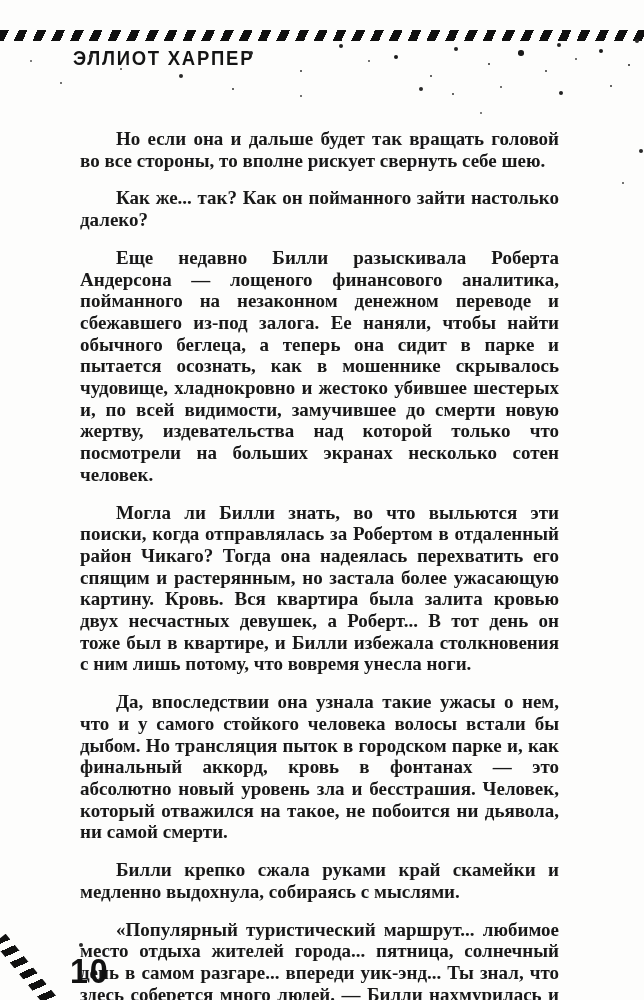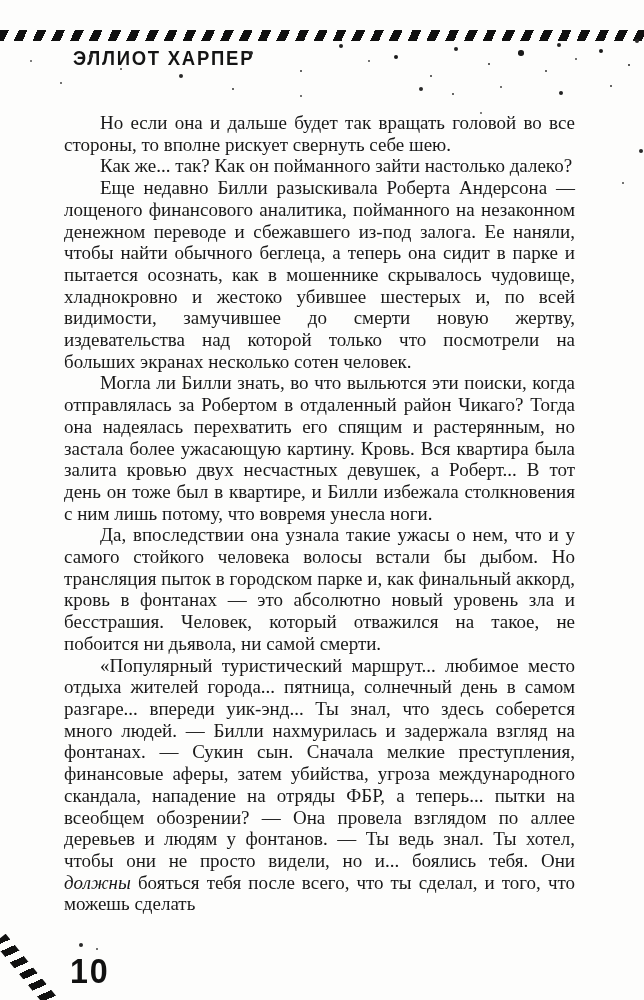--- a/index.html
+++ b/index.html
@@ -57,21 +57,21 @@
   
   .body-text {
     position: absolute;
     left: 64px; top: 112px;
     width: 511px;
     text-align: justify;
     font-size: 19px;
     line-height: 21.7px;
     color: #191919;
   }
-  .body-text p { margin: 0; text-indent: 36px; }
+  .body-text p { margin: 16px; text-indent: 36px; font-weight: bold; }
   .body-text .it { font-style: italic; }
   
   .corner-tape {
     position: absolute;
     left: -15px; top: 962px;
     width: 80px; height: 15px;
     transform: rotate(51deg);
     background: repeating-linear-gradient(105deg, #101010 0 7px, transparent 7px 14px);
   }
   
@@ -97,20 +97,21 @@
   <div class="author">ЭЛЛИОТ ХАРПЕР</div>
 
   <div class="speckles"></div>
 
   <main class="body-text">
       <p><span>Но если она и дальше будет так вращать головой во все стороны, то вполне рискует свернуть себе шею.</span></p>
       <p><span>Как же... так? Как он пойманного зайти настолько далеко?</span></p>
       <p><span>Еще недавно Билли разыскивала Роберта Андерсона — лощеного финансового аналитика, пойманного на незаконном денежном переводе и сбежавшего из-под залога. Ее наняли, чтобы найти обычного беглеца, а теперь она сидит в парке и пытается осознать, как в мошеннике скрывалось чудовище, хладнокровно и жестоко убившее шестерых и, по всей видимости, замучившее до смерти новую жертву, издевательства над которой только что посмотрели на больших экранах несколько сотен человек.</span></p>
       <p><span>Могла ли Билли знать, во что выльются эти поиски, когда отправлялась за Робертом в отдаленный район Чикаго? Тогда она надеялась перехватить его спящим и растерянным, но застала более ужасающую картину. Кровь. Вся квартира была залита кровью двух несчастных девушек, а Роберт... В тот день он тоже был в квартире, и Билли избежала столкновения с ним лишь потому, что вовремя унесла ноги.</span></p>
       <p><span>Да, впоследствии она узнала такие ужасы о нем, что и у самого стойкого человека волосы встали бы дыбом. Но трансляция пыток в городском парке и, как финальный аккорд, кровь в фонтанах — это абсолютно новый уровень зла и бесстрашия. Человек, который отважился на такое, не побоится ни дьявола, ни самой смерти.</span></p>
+      <p><span>Билли крепко сжала руками край скамейки и медленно выдохнула, собираясь с мыслями.</span></p>
       <p><span>«Популярный туристический маршрут... любимое место отдыха жителей города... пятница, солнечный день в самом разгаре... впереди уик-энд... Ты знал, что здесь соберется много людей. — Билли нахмурилась и задержала взгляд на фонтанах. — Сукин сын. Сначала мелкие преступления, финансовые аферы, затем убийства, угроза международного скандала, нападение на отряды ФБР, а теперь... пытки на всеобщем обозрении? — Она провела взглядом по аллее деревьев и людям у фонтанов. — Ты ведь знал. Ты хотел, чтобы они не просто видели, но и... боялись тебя. Они </span><span class="it">должны</span><span> бояться тебя после всего, что ты сделал, и того, что можешь сделать</span></p>
     </main>
 
   <div class="corner-tape"></div>
 
   <div class="page-number">10</div>
 
 </div>
 
 </body></html>

